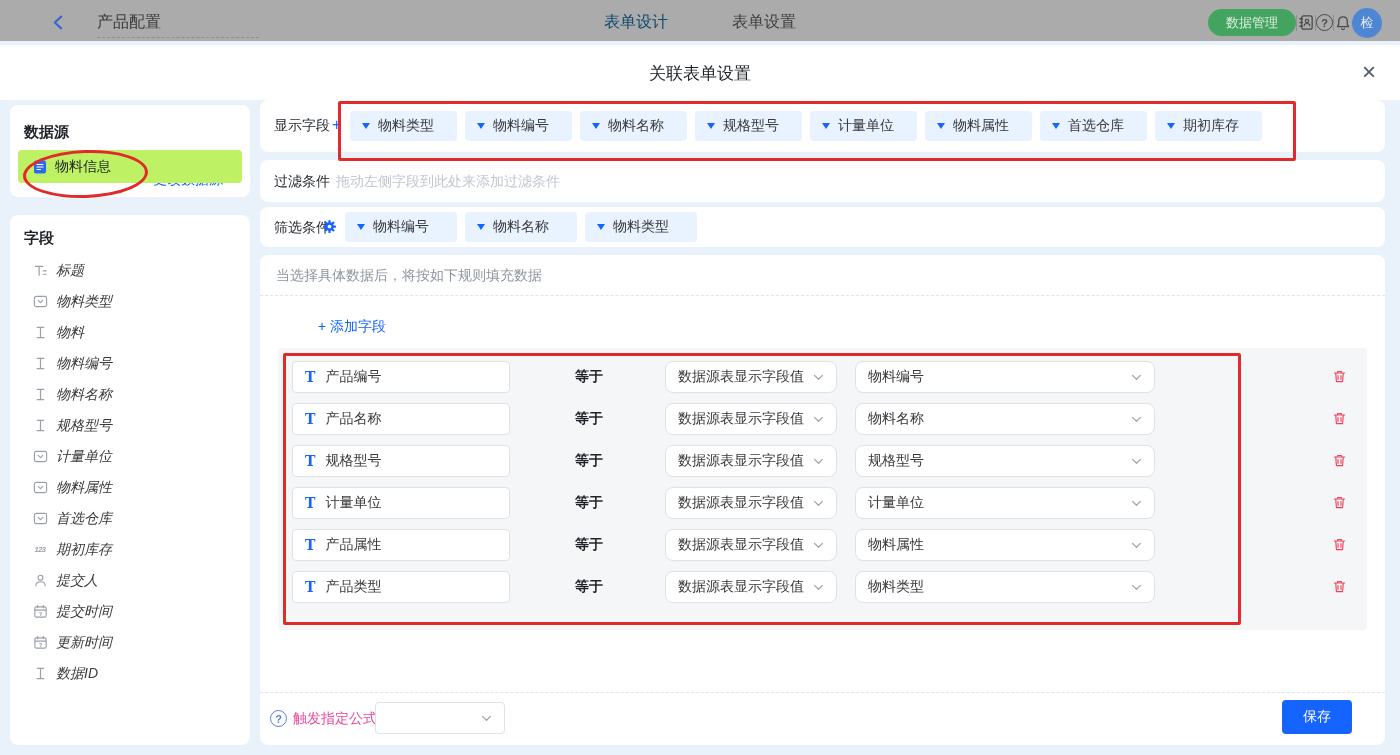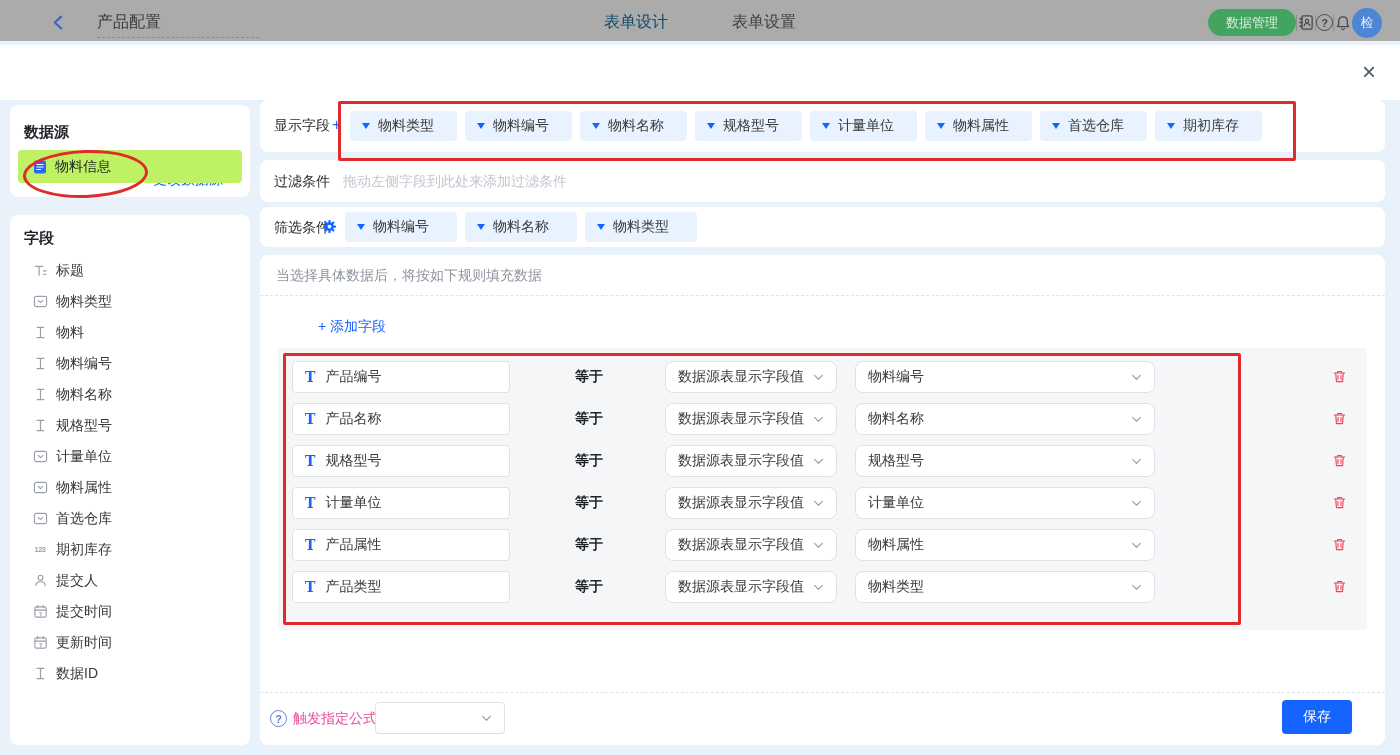--- a/index.html
+++ b/index.html
@@ -33,21 +33,21 @@
   
   .ds-card{left:10px;top:5px;width:240px;height:92px;}
   .ds-title{position:absolute;left:14px;top:18px;font-size:15px;font-weight:bold;color:#1f2329;}
   .ds-change{position:absolute;right:27px;top:19px;font-size:14px;color:#1664ff;cursor:pointer;margin-top:47px;}
   .ds-item{position:absolute;left:8px;top:45px;width:224px;height:33px;background:#bef264;border-radius:4px;display:flex;align-items:center;cursor:pointer;}
   .ds-item svg{margin-left:14px;}
   .ds-item-label{margin-left:7px;font-size:14px;color:#1f2329;}
 
   .fields-card{left:10px;top:115px;width:240px;height:530px;}
   .fields-title{position:absolute;left:14px;top:14px;font-size:15px;font-weight:bold;color:#1f2329;}
-  .fields-list{position:absolute;left:0;top:40px;width:240px;}
+  .fields-list{position:absolute;left:0;top:40px;width:240px;font-style:italic;}
   .field-item{height:31px;display:flex;align-items:center;padding-left:22px;cursor:grab;}
   .f-icon{width:16px;height:16px;display:flex;align-items:center;justify-content:center;}
   .f-label{margin-left:8px;font-size:14px;color:#38393c;}
   .num-ic{font-size:7.5px;color:#9aa0a8;letter-spacing:-0.5px;font-weight:bold;}
 
   
   .display-card{left:260px;top:0;width:1125px;height:52px;}
   .filter-card{left:260px;top:60px;width:1125px;height:42px;}
   .screen-card{left:260px;top:107px;width:1125px;height:40px;}
   .row-label{position:absolute;left:14px;font-size:14px;color:#1f2329;font-weight:500;}
@@ -55,21 +55,21 @@
   .filter-card .row-label{top:13px;}
   .screen-card .row-label{top:12px;}
   .plus-mini{position:absolute;left:72px;top:16px;color:#1664ff;font-size:16px;cursor:pointer;}
   .chips{position:absolute;display:flex;gap:8px;}
   .display-card .chips{left:90px;top:11px;}
   .screen-card .chips{left:85px;top:5px;}
   .chip{width:107px;height:30px;background:#e8f3ff;border-radius:4px;display:flex;align-items:center;cursor:pointer;flex:0 0 auto;}
   .screen-card .chip{width:112px;}
   .chip-caret{width:0;height:0;border-left:4.5px solid transparent;border-right:4.5px solid transparent;border-top:6px solid #1664ff;margin-left:12px;}
   .chip-label{margin-left:8px;font-size:14px;color:#38393c;}
-  .filter-ph{position:absolute;left:76px;top:13px;font-size:14px;color:#c0c6cf;margin-left:7px;}
+  .filter-ph{position:absolute;left:76px;top:13px;font-size:14px;color:#c0c6cf;}
   .gear{position:absolute;left:62px;top:12px;width:15px;height:15px;cursor:pointer;}
 
   
   .main-card{left:260px;top:155px;width:1125px;height:490px;}
   .hint{position:absolute;left:16px;top:12px;font-size:14px;color:#8f959e;}
   .dash-top{position:absolute;left:0;top:40px;width:1125px;border-bottom:1px dashed #e2e4e8;}
   .add-field{position:absolute;left:58px;top:63px;font-size:14px;color:#1664ff;cursor:pointer;}
   .rules-box{position:absolute;left:18px;top:93px;width:1089px;height:282px;background:#f5f6f7;border-radius:4px;padding:0;}
   .rule-row{position:absolute;left:14px;width:1061px;height:32px;}
   .rule-input{position:absolute;left:0;top:0;width:218px;height:32px;background:#fff;border:1px solid #dfe1e6;border-radius:4px;box-sizing:border-box;display:flex;align-items:center;cursor:text;}
@@ -129,20 +129,21 @@
         <svg viewBox="0 0 16 16" width="16" height="16">
             <path d="M8 1.8c-2.6 0-4.3 1.9-4.3 4.4v3.2L2.5 11.6h11L12.3 9.4V6.2C12.3 3.7 10.6 1.8 8 1.8z" stroke="#4a4a4a" stroke-width="1.3" fill="none" stroke-linejoin="round"></path>
             <path d="M6.6 13.6a1.5 1.5 0 0 0 2.8 0" stroke="#4a4a4a" stroke-width="1.2" fill="none" stroke-linecap="round"></path>
           </svg>
       </div>
       <div class="tb-avatar">检</div>
     </div>
   </div>
 
   <div class="modal-head">
+    <div class="modal-title">关联表单设置</div>
     <div class="modal-close">×</div>
   </div>
 
   <div class="content">
 
     <div class="card ds-card">
       <div class="ds-title">数据源</div>
       <div class="ds-change">更改数据源</div>
       <div class="ds-item">
         <svg viewBox="0 0 16 16" width="16" height="16">

